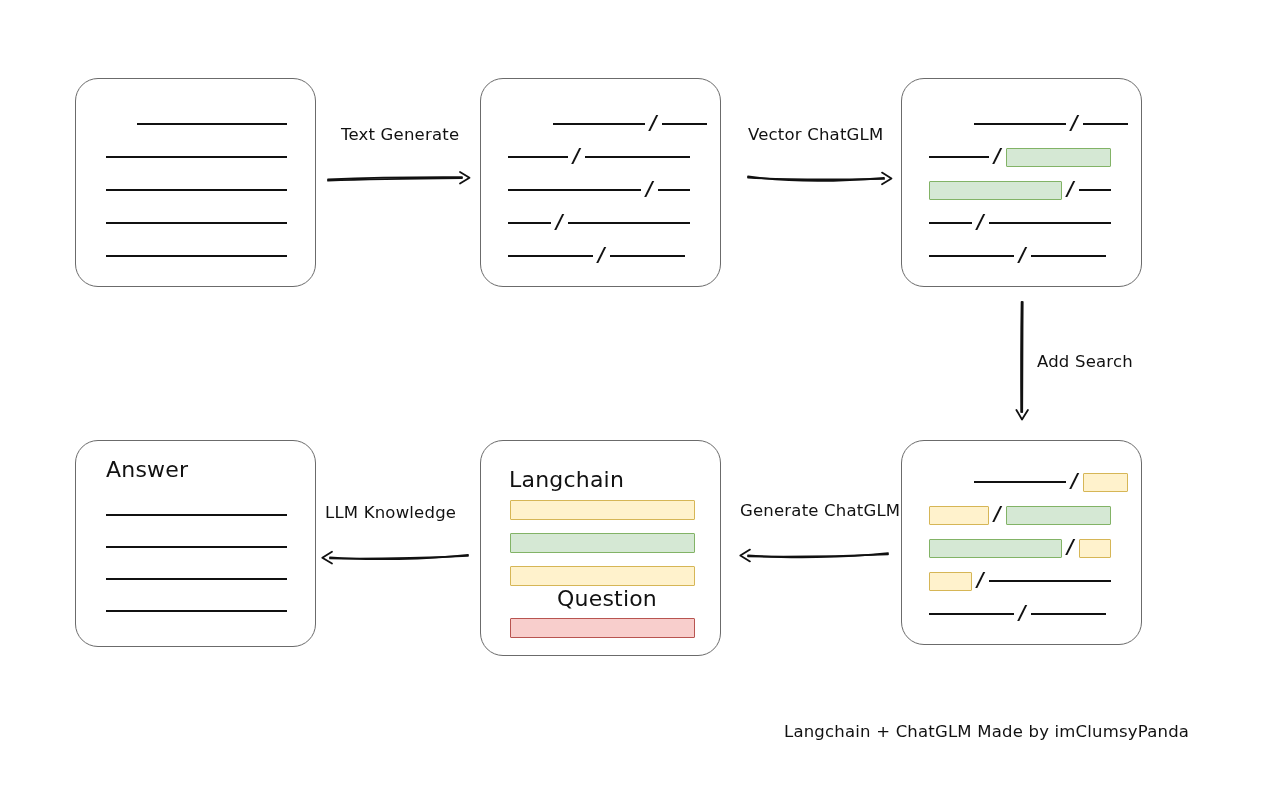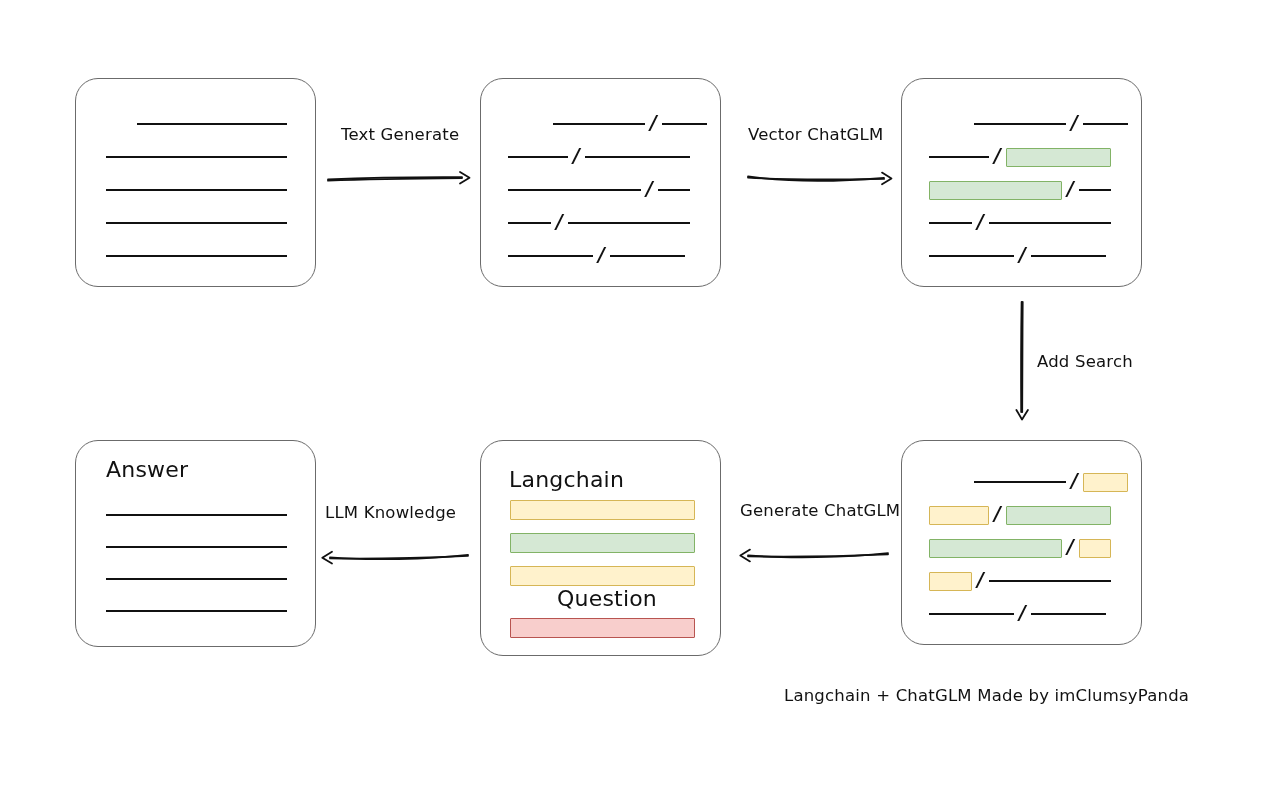--- a/index.html
+++ b/index.html
@@ -269,15 +269,15 @@
   </svg>
   <div class="edge-label" style="left:740px;top:520px;transform:translateY(-100%);">Generate ChatGLM</div>
 
   <svg class="arrow" style="left:318px;top:537px;width:155px;height:40px;" viewBox="0 0 155 40">
     <path d="M150,17.8 C110,22.4 50,23.6 12,20.4"></path>
     <path d="M150,18.9 C110,20.7 50,21.9 12,21.4"></path>
     <path d="M14,14.7 L4.3,20.7 L14,26.5"></path>
   </svg>
   <div class="edge-label" style="left:325px;top:522px;transform:translateY(-100%);">LLM Knowledge</div>
 
-  <div class="footer-note" style="left:784px;top:686px;">Langchain + ChatGLM Made by imClumsyPanda</div>
+  <div class="footer-note" style="left:784px;top:722px;">Langchain + ChatGLM Made by imClumsyPanda</div>
 
 </div>
 
 </body></html>

